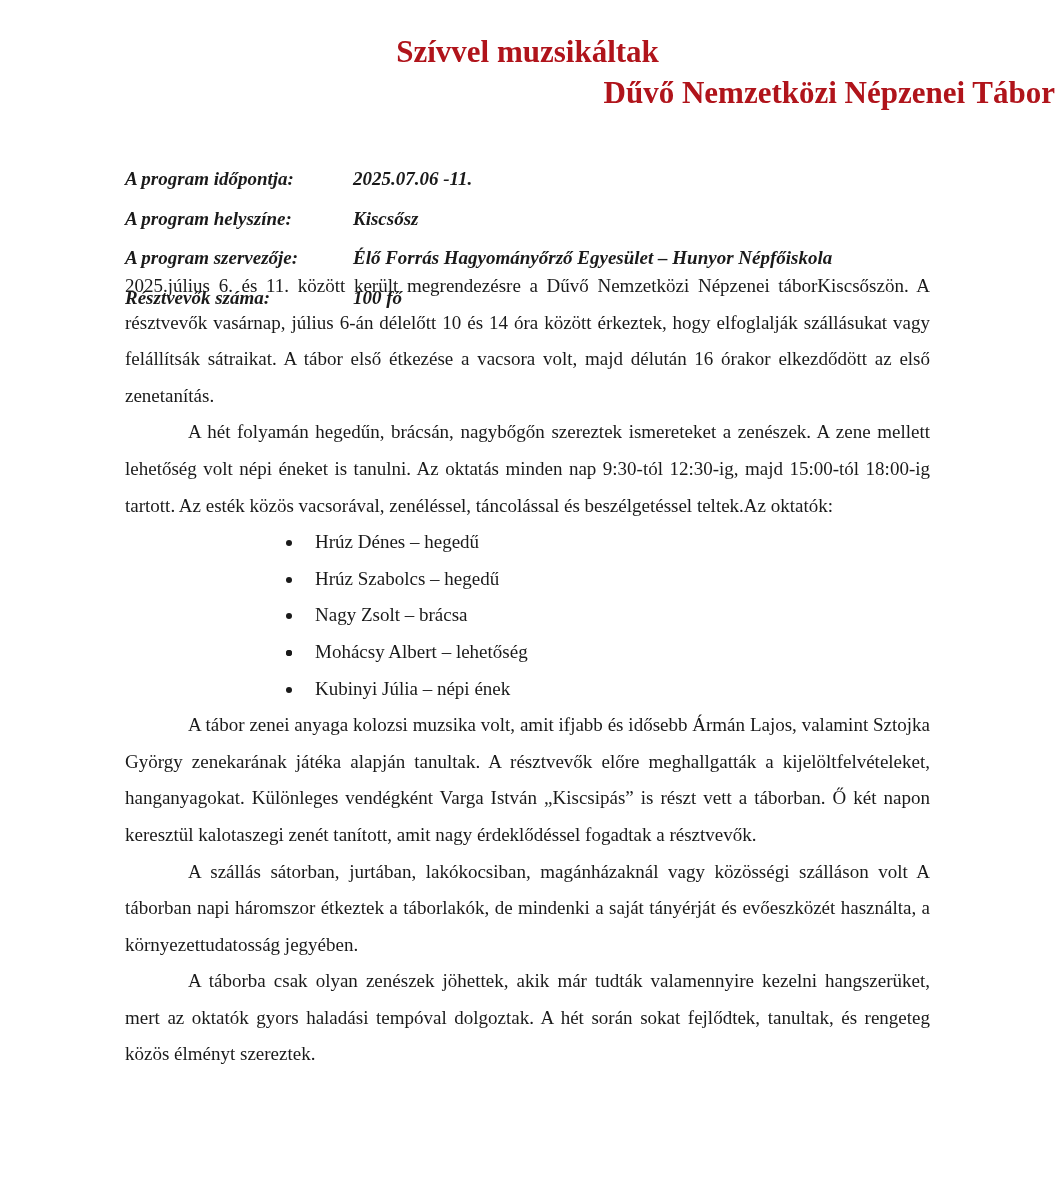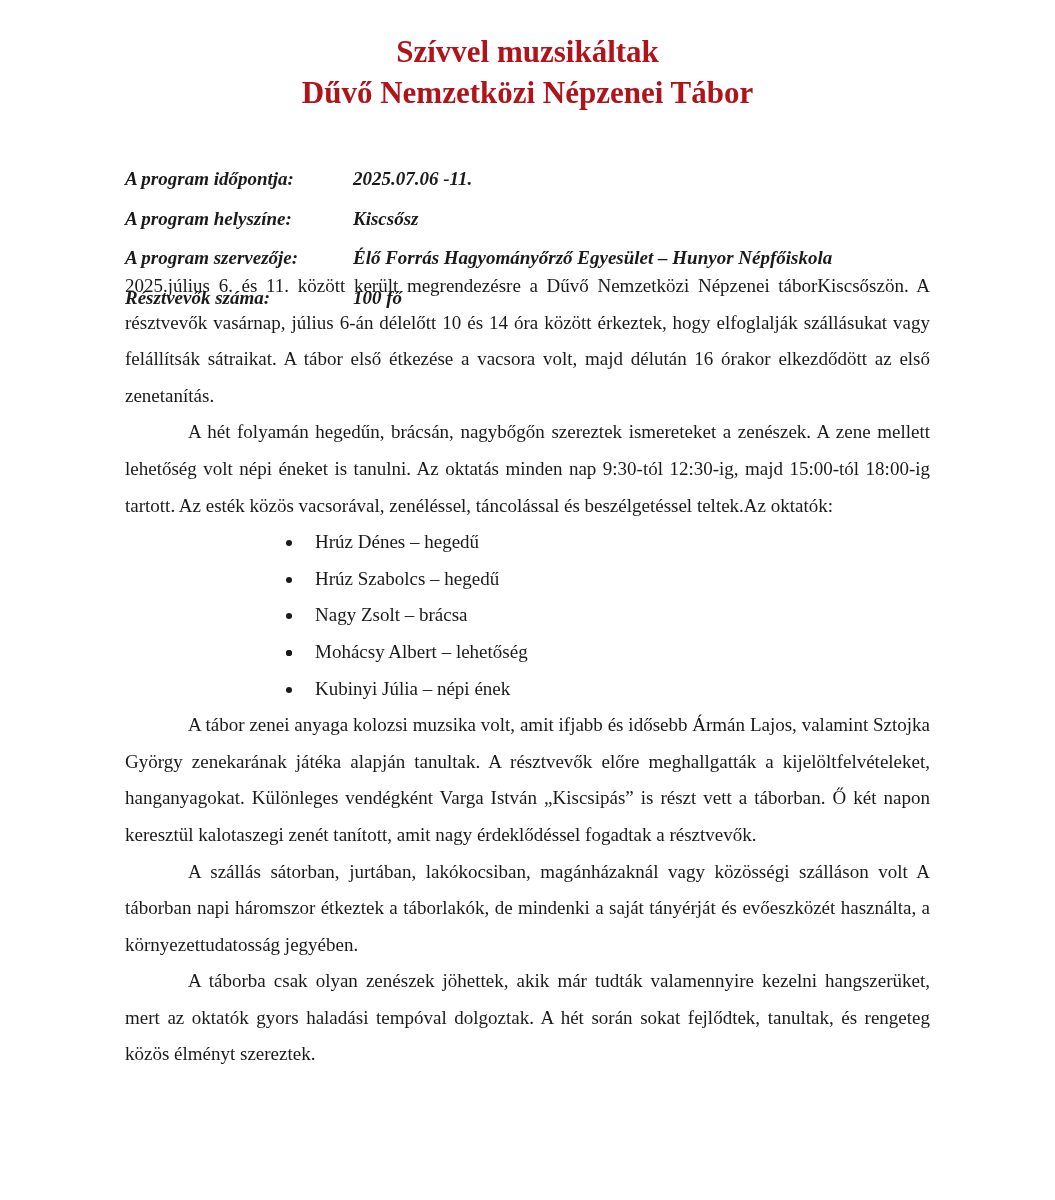--- a/index.html
+++ b/index.html
@@ -26,21 +26,21 @@
       left: 0;
       width: 1055px;
       text-align: center;
       color: #b0141b;
       font-weight: bold;
       font-size: 31px;
       line-height: 40px;
       margin: 0;
     }
     .title.line1 { top: 32px; }
-    .title.line2 { top: 73px; }
+    .title.line2 { top: 73px; text-align: right; }
 
     .info {
       position: absolute;
       left: 125px;
       top: 152px;
       font-style: italic;
       font-weight: bold;
       font-size: 19px;
       line-height: 24.5px;
     }

